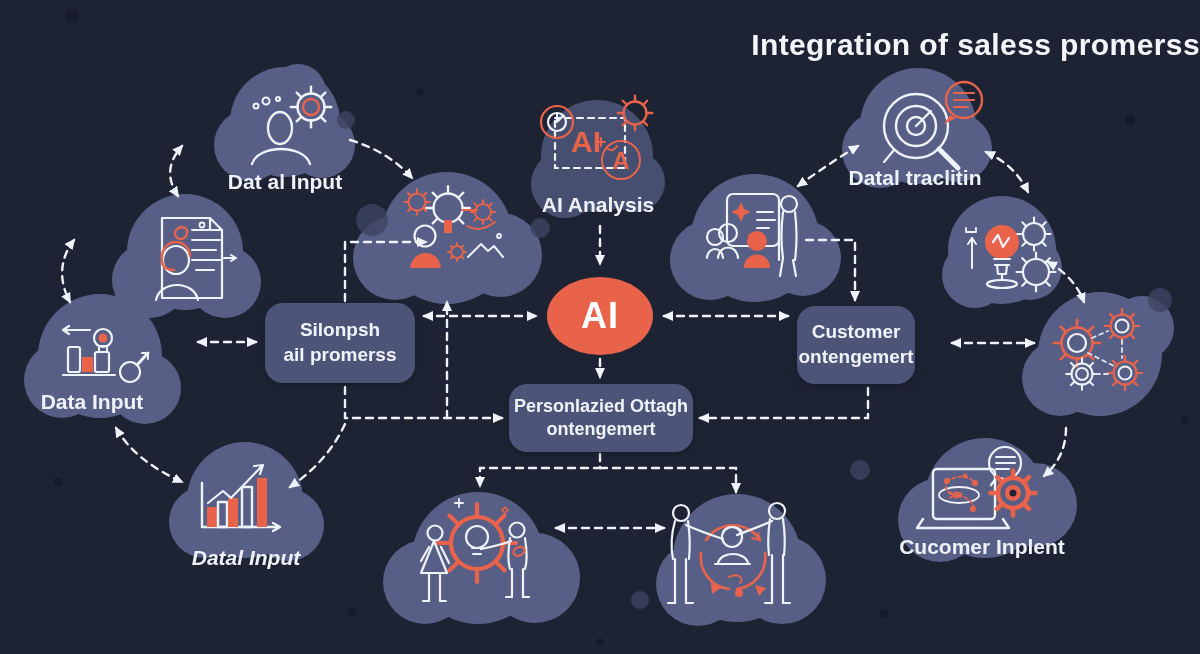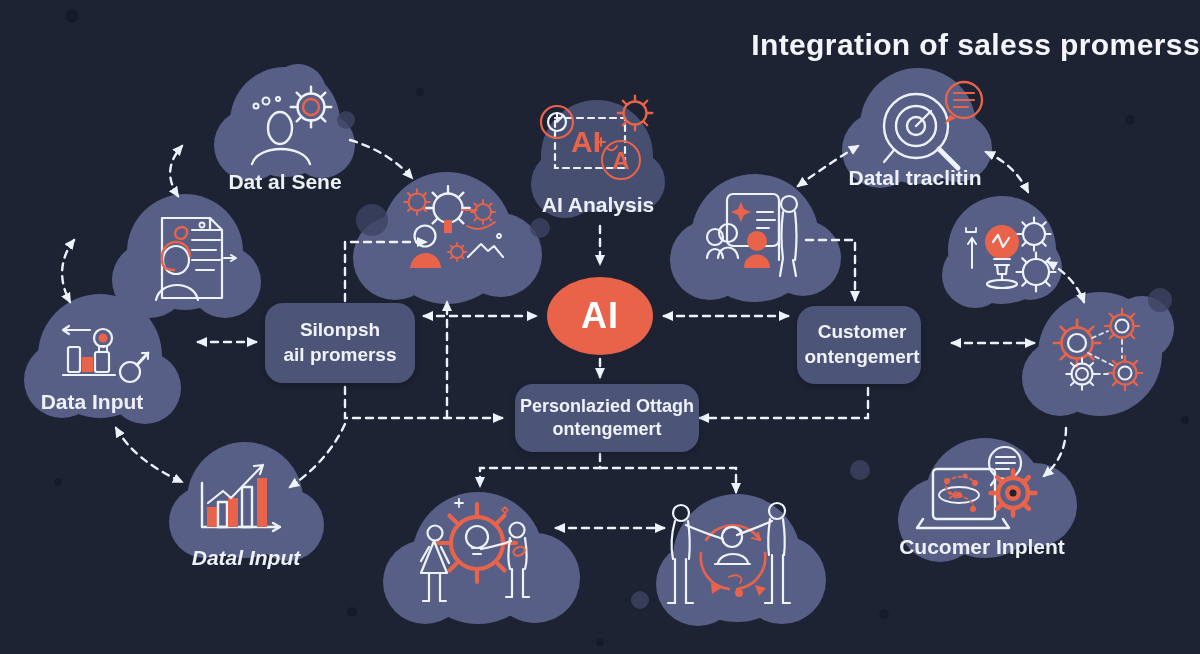--- a/index.html
+++ b/index.html
@@ -11,22 +11,22 @@
   .label{position:absolute;transform:translateX(-50%);white-space:nowrap;
          font-size:21px;font-weight:600;color:#eef1f8;}
   .node-box{position:absolute;background:#4c5478;border-radius:18px;color:#f1f3fa;
             display:flex;flex-direction:column;align-items:center;justify-content:center;
             font-weight:600;font-size:19px;line-height:1.3;text-align:center;
             box-shadow:0 2px 6px rgba(10,13,22,.35);}
   .ai-oval{position:absolute;left:547px;top:277px;width:106px;height:78px;border-radius:50%;
            background:#e9634a;color:#fff;font-size:36px;font-weight:700;
            display:flex;align-items:center;justify-content:center;letter-spacing:1px;}
   #box-sales{left:265px;top:303px;width:150px;height:80px;}
-  #box-customer{left:797px;top:306px;width:118px;height:78px;padding-left:6px;}
-  #box-personalized{left:509px;top:384px;width:184px;height:68px;font-size:18px;margin-left:6px;}
+  #box-customer{left:797px;top:306px;width:118px;height:78px;}
+  #box-personalized{left:509px;top:384px;width:184px;height:68px;font-size:18px;}
   #lbl-data-top{left:285px;top:170px;}
   #lbl-ai-analysis{left:598px;top:193px;}
   #lbl-scene{left:915px;top:166px;}
   #lbl-data-left{left:92px;top:390px;}
   #lbl-data-bottom{left:246px;top:546px;font-style:italic;}
   #lbl-customer-intent{left:982px;top:535px;}
   svg{display:block;}
 </style>
 </head>
 <body>
@@ -383,20 +383,20 @@
   <div class="node-box" id="box-customer">
     <span>Customer</span>
     <span>ontengemert</span>
   </div>
 
   <div class="node-box" id="box-personalized">
     <span>Personlazied Ottagh</span>
     <span>ontengemert</span>
   </div>
 
-  <div class="label" id="lbl-data-top">Dat al Sene</div>
+  <div class="label" id="lbl-data-top">Dat al Input</div>
   <div class="label" id="lbl-ai-analysis">AI Analysis</div>
   <div class="label" id="lbl-scene">Datal traclitin</div>
   <div class="label" id="lbl-data-left">Data Input</div>
   <div class="label" id="lbl-data-bottom">Datal Input</div>
   <div class="label" id="lbl-customer-intent">Cucomer Inplent</div>
 
 </div>
 
 </body></html>

